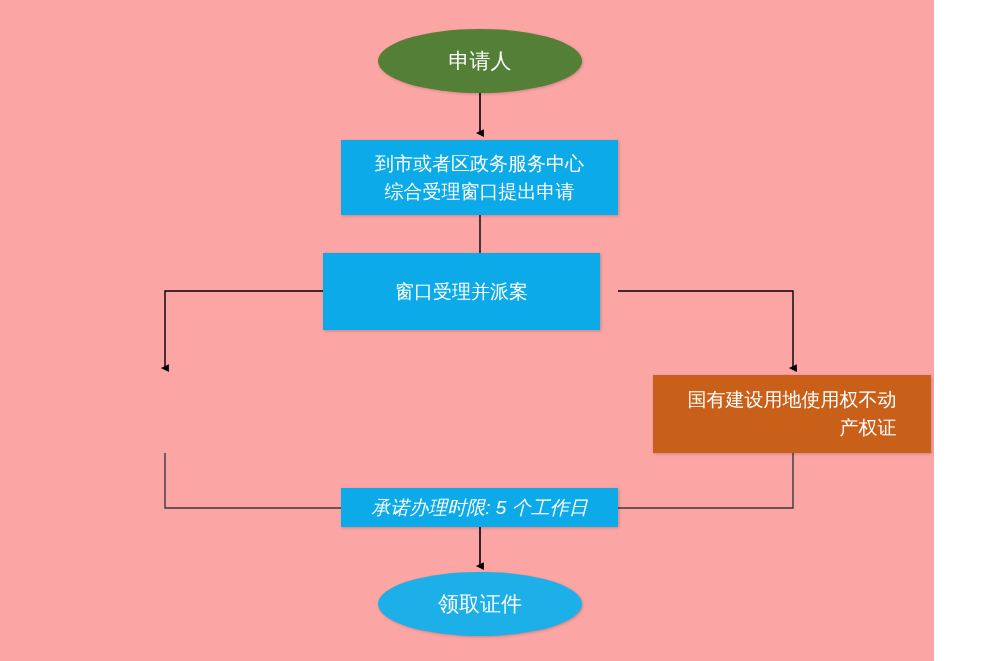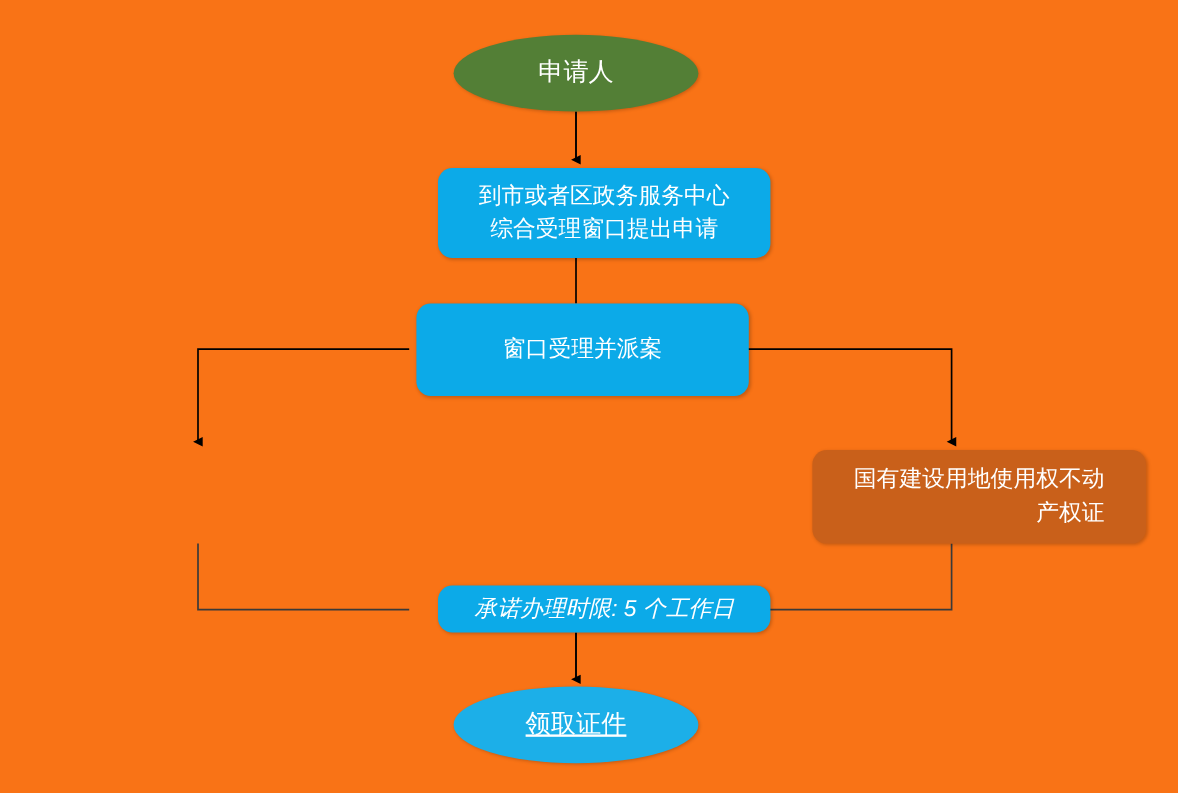--- a/index.html
+++ b/index.html
@@ -5,24 +5,25 @@
   html, body {
     margin: 0;
     padding: 0;
     background: #ffffff;
   }
   body {
     font-family: "Liberation Sans", "DejaVu Sans", sans-serif;
   }
   #canvas {
     position: relative;
-    width: 982px;
+    width: 898px;
     height: 661px;
-    background: #f97316;
+    background: #fca5a5;
     overflow: hidden;
+    padding-left: 36px;
   }
   .svg-layer {
     position: absolute;
     left: 0;
     top: 0;
     width: 982px;
     height: 661px;
   }
   .node {
     position: absolute;
@@ -35,22 +36,21 @@
     line-height: 1.45;
     z-index: 2;
     user-select: none;
   }
   .node-text {
     display: block;
     padding: 0 10px;
     white-space: pre-line;
   }
   .rect {
-    border-radius: 12px;
-    margin-left: 24px;
+    border-radius: 0;
   }
   .ellipse {
     border-radius: 50%;
   }
   .shadow-soft {
     box-shadow: 1px 1px 3px rgba(0,0,0,0.20);
   }
 </style>
 </head>
 <body>
@@ -95,17 +95,17 @@
 
   <div class="node rect shadow-soft" style="left:653px; top:375px; width:278px; height:78px; background:#c9601a; font-size:19px;text-align:right;">
     <span class="node-text">国有建设用地使用权不动
 产权证</span>
   </div>
 
   <div class="node rect shadow-soft" style="left:341px; top:488px; width:277px; height:39px; background:#0caae8; font-size:19px;font-style:italic;">
     <span class="node-text">承诺办理时限: 5 个工作日</span>
   </div>
 
-  <div class="node ellipse shadow-soft" style="left:378px; top:572px; width:204px; height:64px; background:#1cafe8; font-size:21px;text-decoration:underline;">
+  <div class="node ellipse shadow-soft" style="left:378px; top:572px; width:204px; height:64px; background:#1cafe8; font-size:21px;">
     <span class="node-text">领取证件</span>
   </div>
 
 </div>
 
 </body></html>

